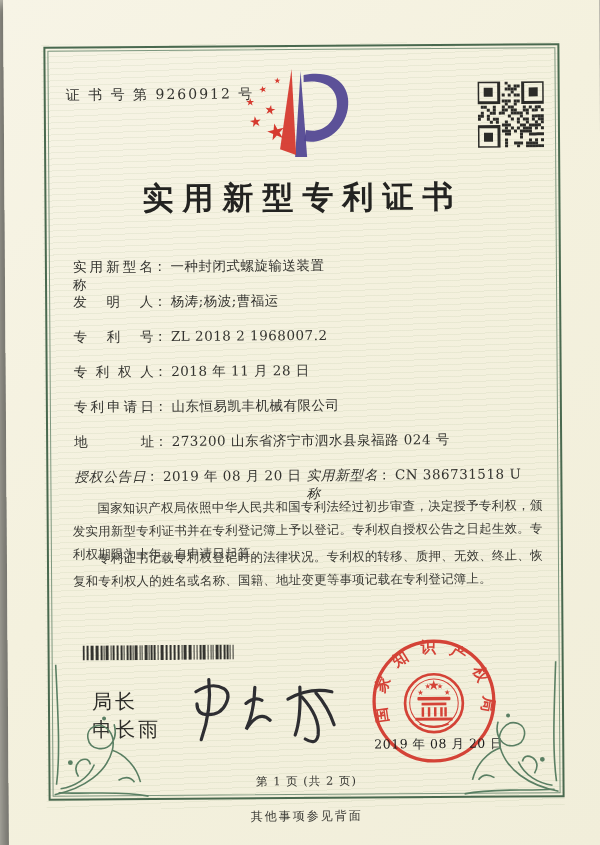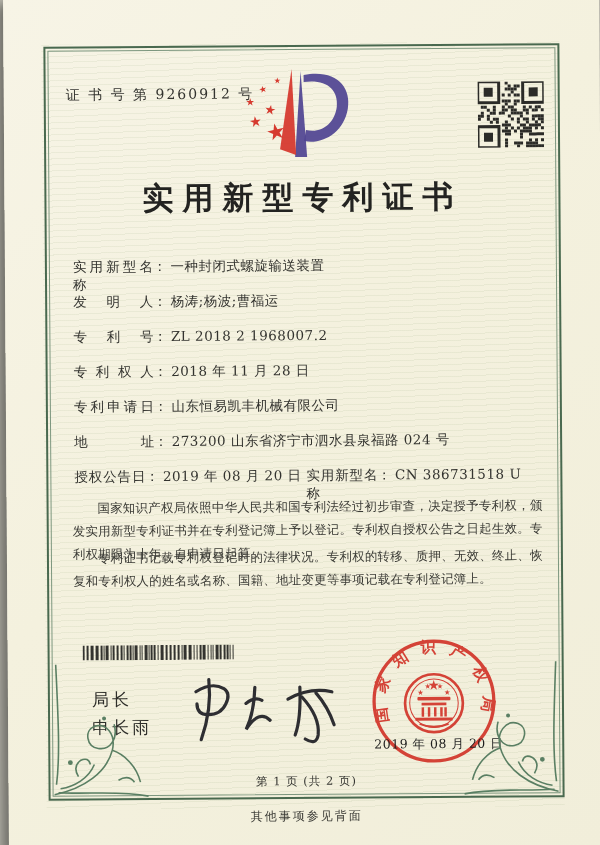--- a/index.html
+++ b/index.html
@@ -13,27 +13,27 @@
     pointer-events:none;}
   .frame-outer{position:absolute;left:40px;top:48px;width:512px;height:750px;
     border:2.5px solid #49694f;}
   .frame-inner{position:absolute;inset:2px;border:1px solid #7d977f;}
   .abs{position:absolute;}
   .cert-no{left:62px;top:88px;font-size:14px;color:#33332f;letter-spacing:2px;}
   .title{left:0;width:100%;top:180px;text-align:center;font-size:31px;font-weight:600;
     color:#232321;letter-spacing:9px;}
   .field-row{left:68px;width:470px;font-size:13.5px;color:#33332f;}
   .flabel{display:inline-block;width:80px;text-align:justify;text-align-last:justify;vertical-align:top;}
-  .flabel5{display:inline-block;width:71px;text-align:justify;text-align-last:justify;vertical-align:top;}
+  .flabel5{display:inline-block;width:71px;text-align:justify;text-align-last:justify;vertical-align:top;font-style:italic;}
   .fcolon{display:inline-block;margin-right:4px;}
   .fvalue{letter-spacing:.5px;}
   .grant2{position:absolute;left:232px;top:0;}
   .body-text{left:66px;width:470px;font-size:12.4px;line-height:23px;color:#3a3a35;
     text-align:justify;text-indent:2em;letter-spacing:.3px;}
-  .officer{font-size:17px;color:#2e2e2a;letter-spacing:3px;}
+  .officer{font-size:20px;color:#2e2e2a;letter-spacing:3px;}
   .seal-date{left:366px;top:740px;font-size:12.5px;color:#1e1e1e;letter-spacing:.5px;}
   .page-number{left:0;width:100%;top:777px;text-align:center;font-size:11.5px;color:#33332f;letter-spacing:1px;}
   .back-note{left:0;width:100%;top:811px;text-align:center;font-size:12px;color:#3a3a35;letter-spacing:2px;}
   svg{display:block;}
 </style>
 </head>
 <body>
 
 <div class="paper">
 

